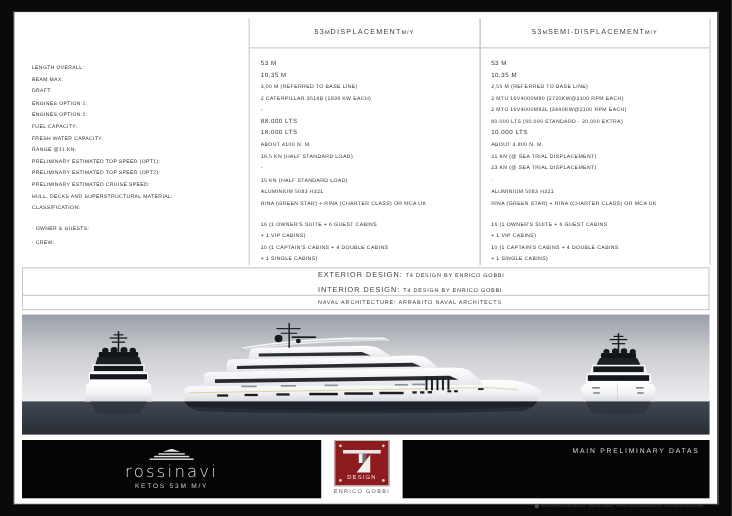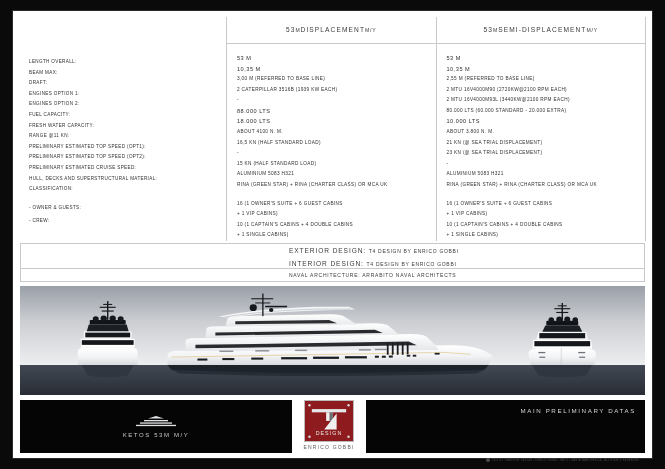--- a/index.html
+++ b/index.html
@@ -404,20 +404,21 @@
 
     <div class="footer">
 
       <div class="brand-box">
         <svg class="brand-mark" viewBox="0 0 46 12">
           <path d="M23 0 L31 2.6 L15 2.6 Z" fill="#e3e4e6"></path>
           <rect x="11" y="4.0" width="24" height="1.3" fill="#e3e4e6"></rect>
           <rect x="7" y="6.4" width="32" height="1.3" fill="#e3e4e6"></rect>
           <rect x="3" y="8.8" width="40" height="1.3" fill="#e3e4e6"></rect>
         </svg>
+        <div class="brand-name">rossinavi</div>
         <div class="brand-sub">KETOS 53M M/Y</div>
       </div>
 
       <div class="t4-box">
         <div class="t4-logo">
           <svg viewBox="0 0 50 42" style="width:100%;height:100%">
             <rect x="0" y="0" width="50" height="42" fill="#8e1b1e"></rect>
             <circle cx="4.5" cy="4.5" r="1.3" fill="#d8d9da"></circle>
             <circle cx="45.5" cy="4.5" r="1.3" fill="#d8d9da"></circle>
             <circle cx="4.5" cy="37.5" r="1.3" fill="#d8d9da"></circle>

